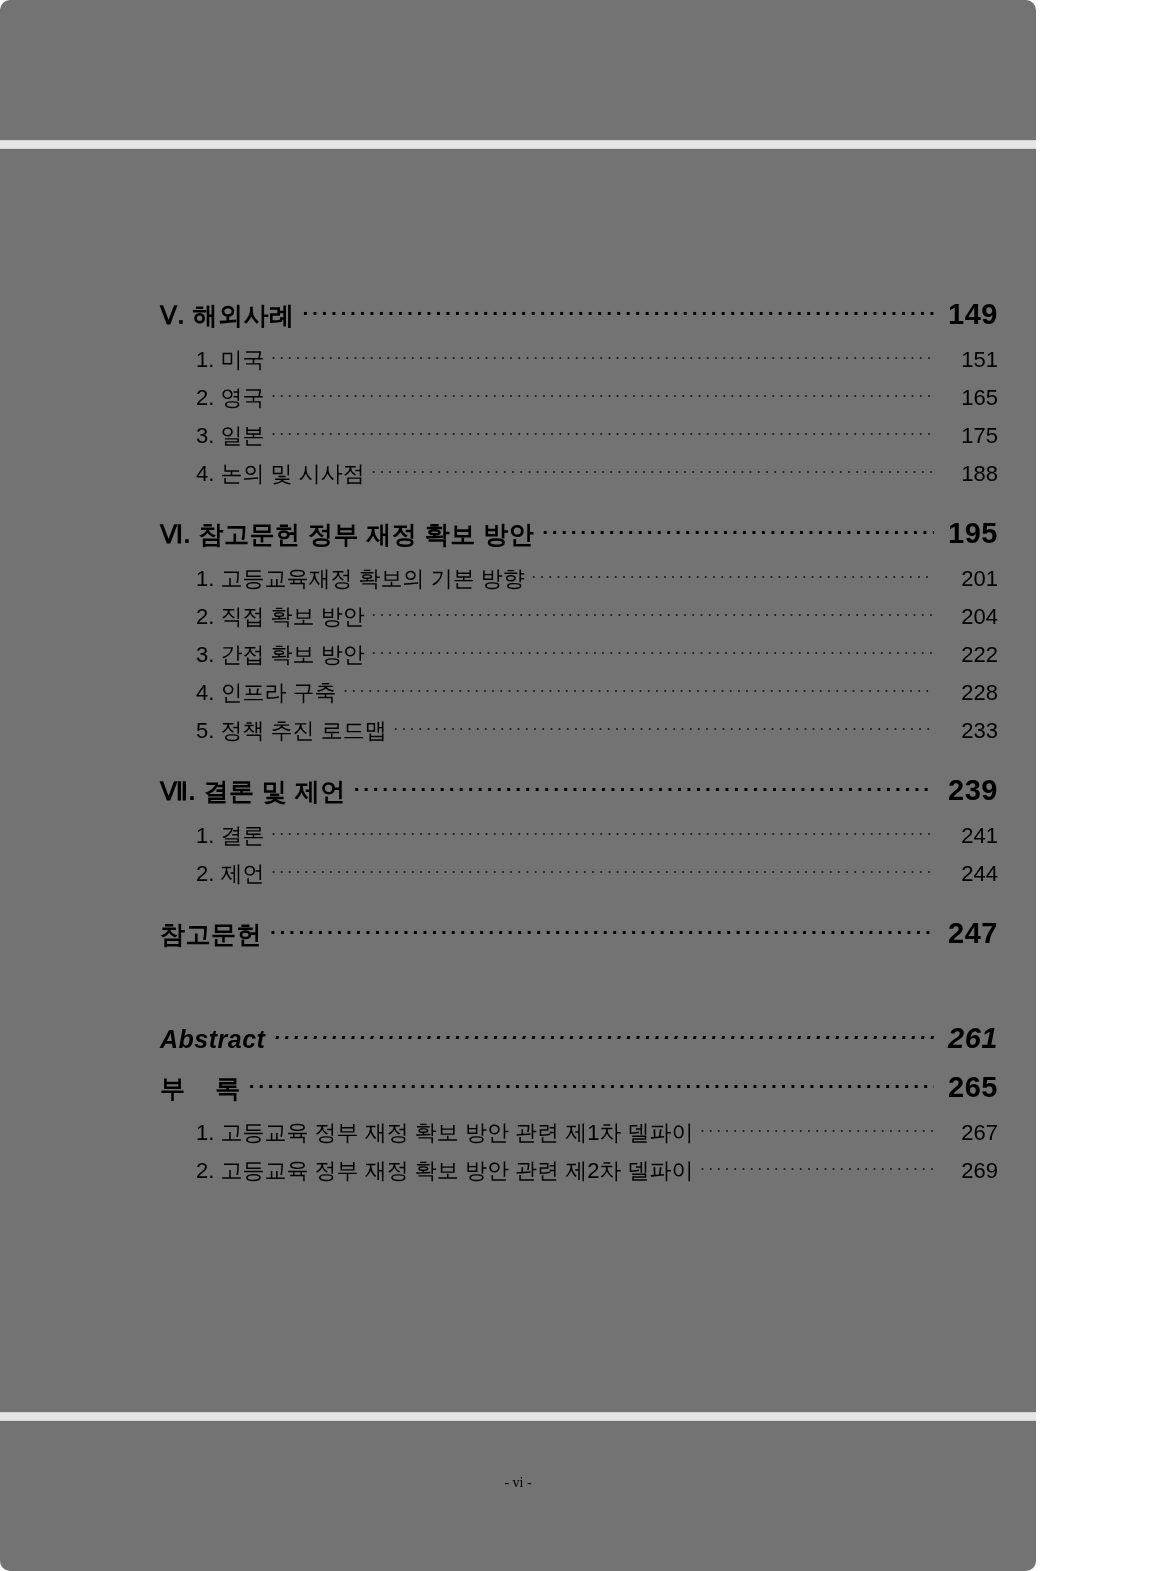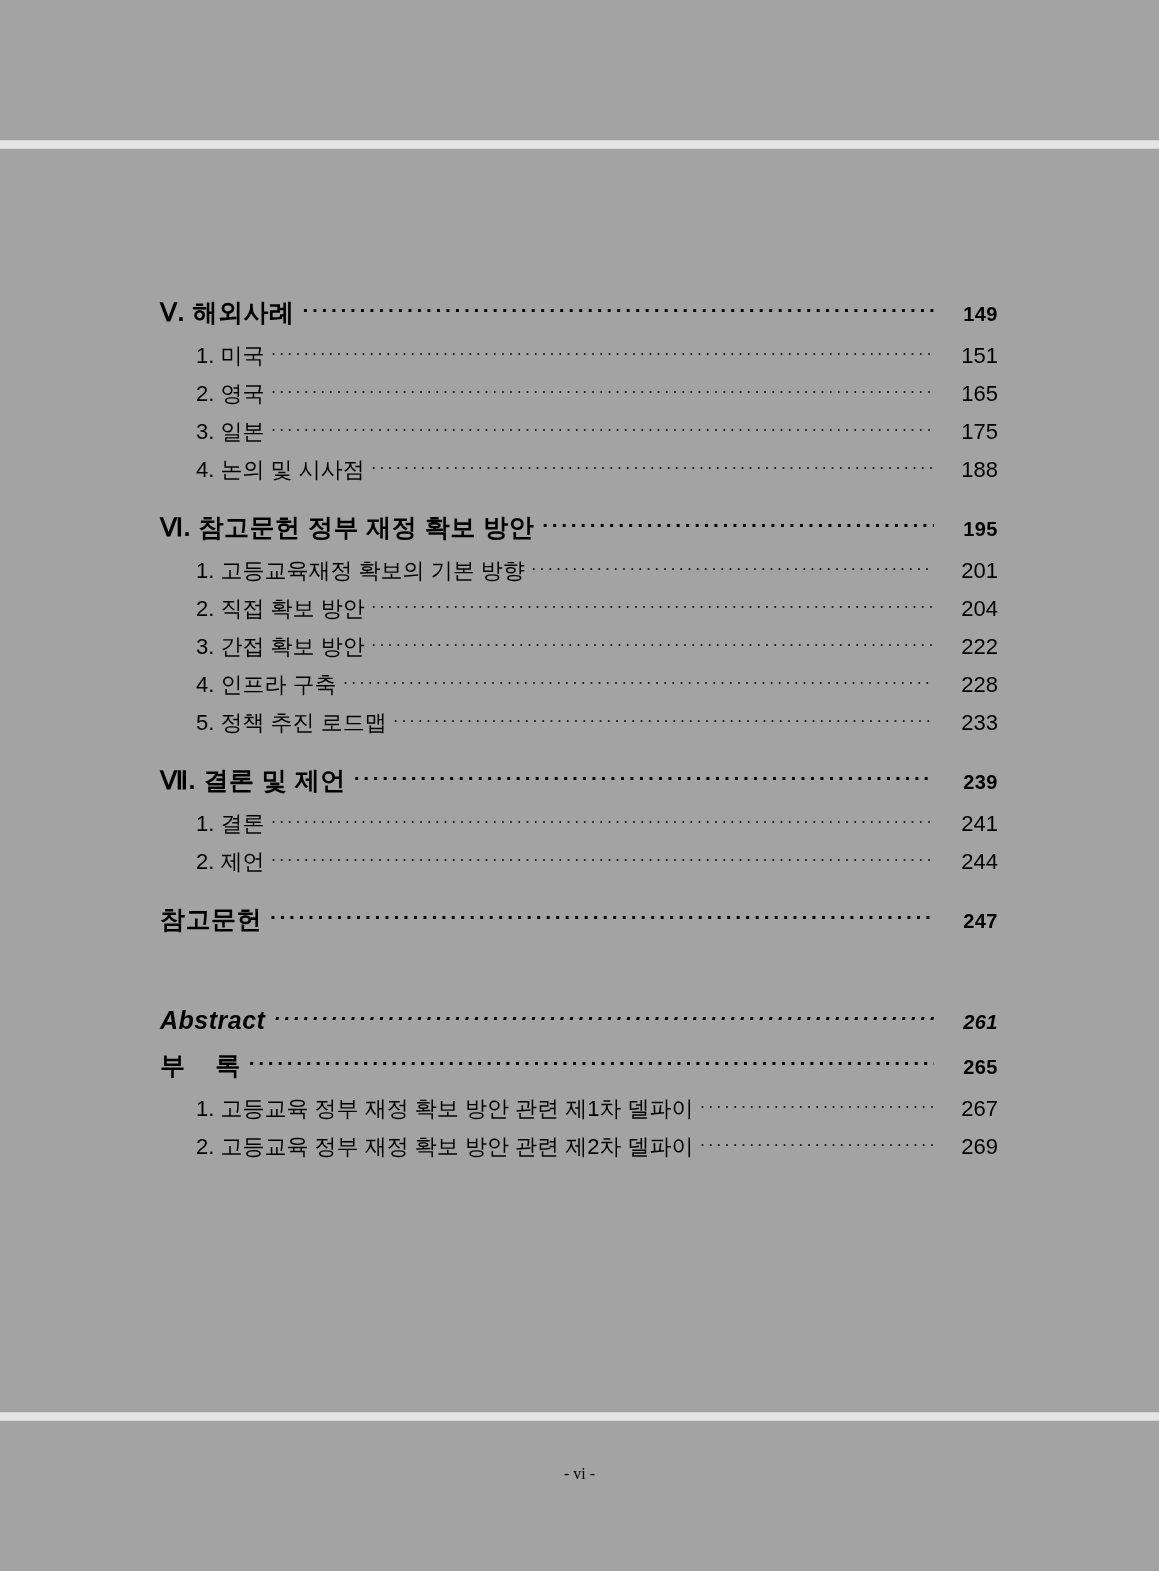--- a/index.html
+++ b/index.html
@@ -2,27 +2,28 @@
 <html><head>
 <meta charset="utf-8">
 <style>
   html, body {
     margin: 0;
     padding: 0;
     background: #ffffff;
   }
   .page {
     position: relative;
-    width: 1159px;
+    width: 1036px;
     height: 1571px;
-    background: #a3a3a3;
+    background: #737373;
     font-family: "Liberation Sans", sans-serif;
     color: #000000;
     overflow: hidden;
     box-sizing: border-box;
+    border-radius: 10px;
   }
   .rule-top {
     position: absolute;
     left: 0;
     right: 0;
     top: 140px;
     height: 7px;
     background: #e6e6e6;
     border-top: 1px solid #d2d2d2;
     border-bottom: 1px solid #d2d2d2;
@@ -80,21 +81,21 @@
     margin-bottom: 20px;
   }
   .lvl1 .label { padding-right: 2px; }
   .lvl1 .dots {
     font-size: 21px;
     letter-spacing: 2.5px;
     color: #000;
   }
   .lvl1 .page-num {
     width: 58px;
-    font-size: 20px;
+    font-size: 29px;
     font-weight: bold;
   }
 
   
   .lvl2 {
     font-size: 22px;
     font-weight: normal;
     margin-left: 36px;
     margin-bottom: 16px;
     width: calc(100% - 36px);
@@ -113,24 +114,24 @@
 
   .standalone {
     margin-bottom: 76px;
   }
   .standalone.last { margin-bottom: 20px; font-style: italic; }
 
   .footer {
     position: absolute;
     left: 0;
     right: 0;
-    bottom: 88px;
+    bottom: 80px;
     text-align: center;
     font-family: "Liberation Serif", serif;
-    font-size: 16px;
+    font-size: 14px;
     color: #000;
   }
 </style>
 </head>
 <body>
 
 <div class="page">
 
   <div class="rule-top"></div>
 

